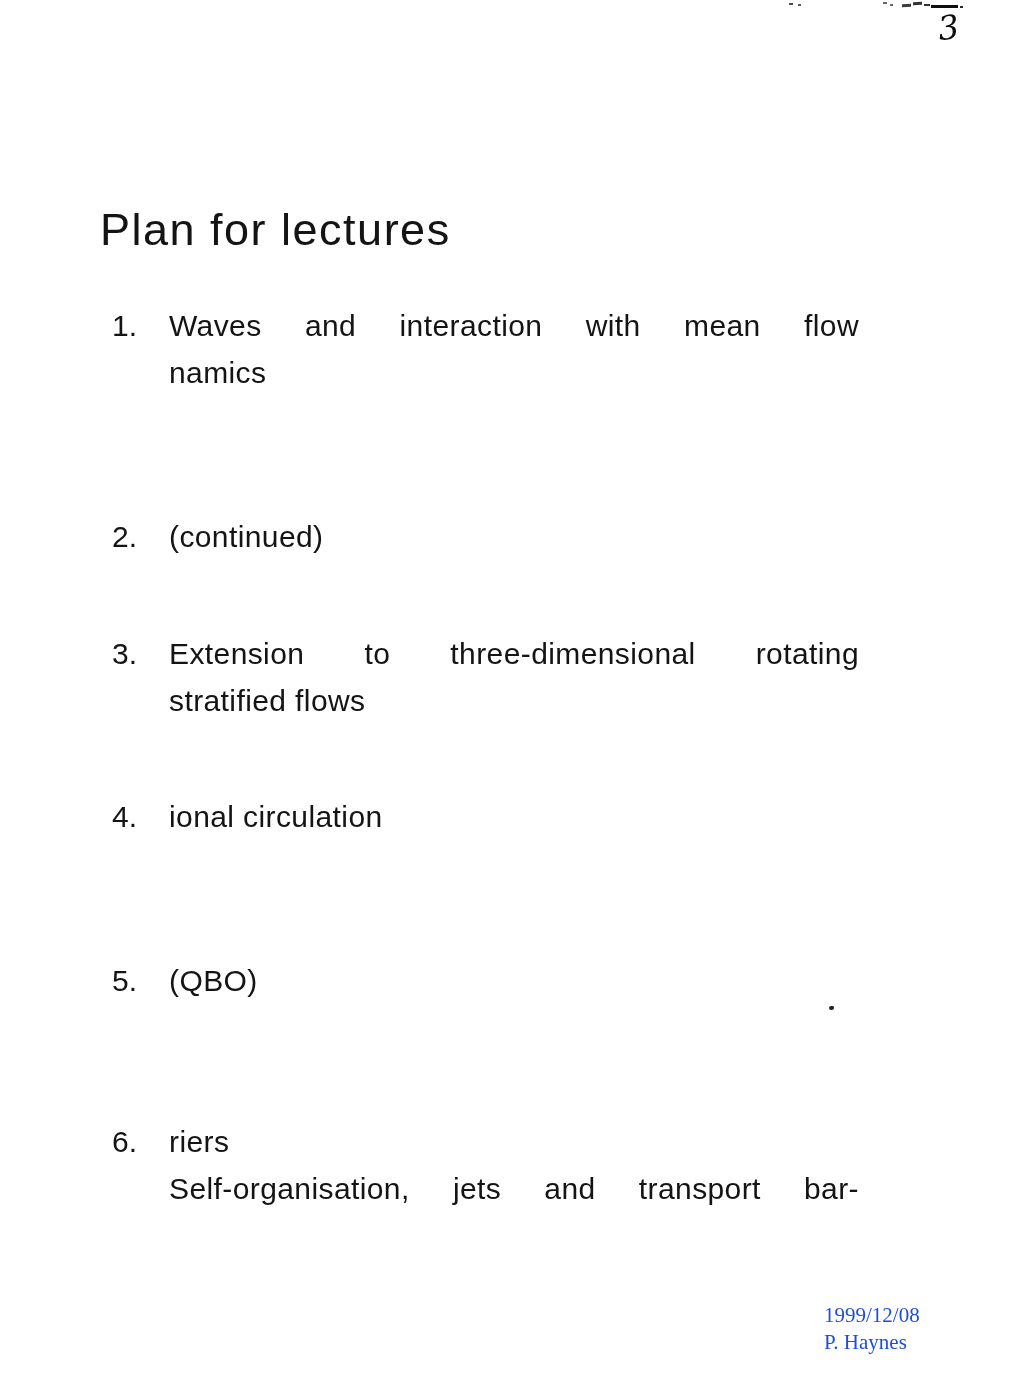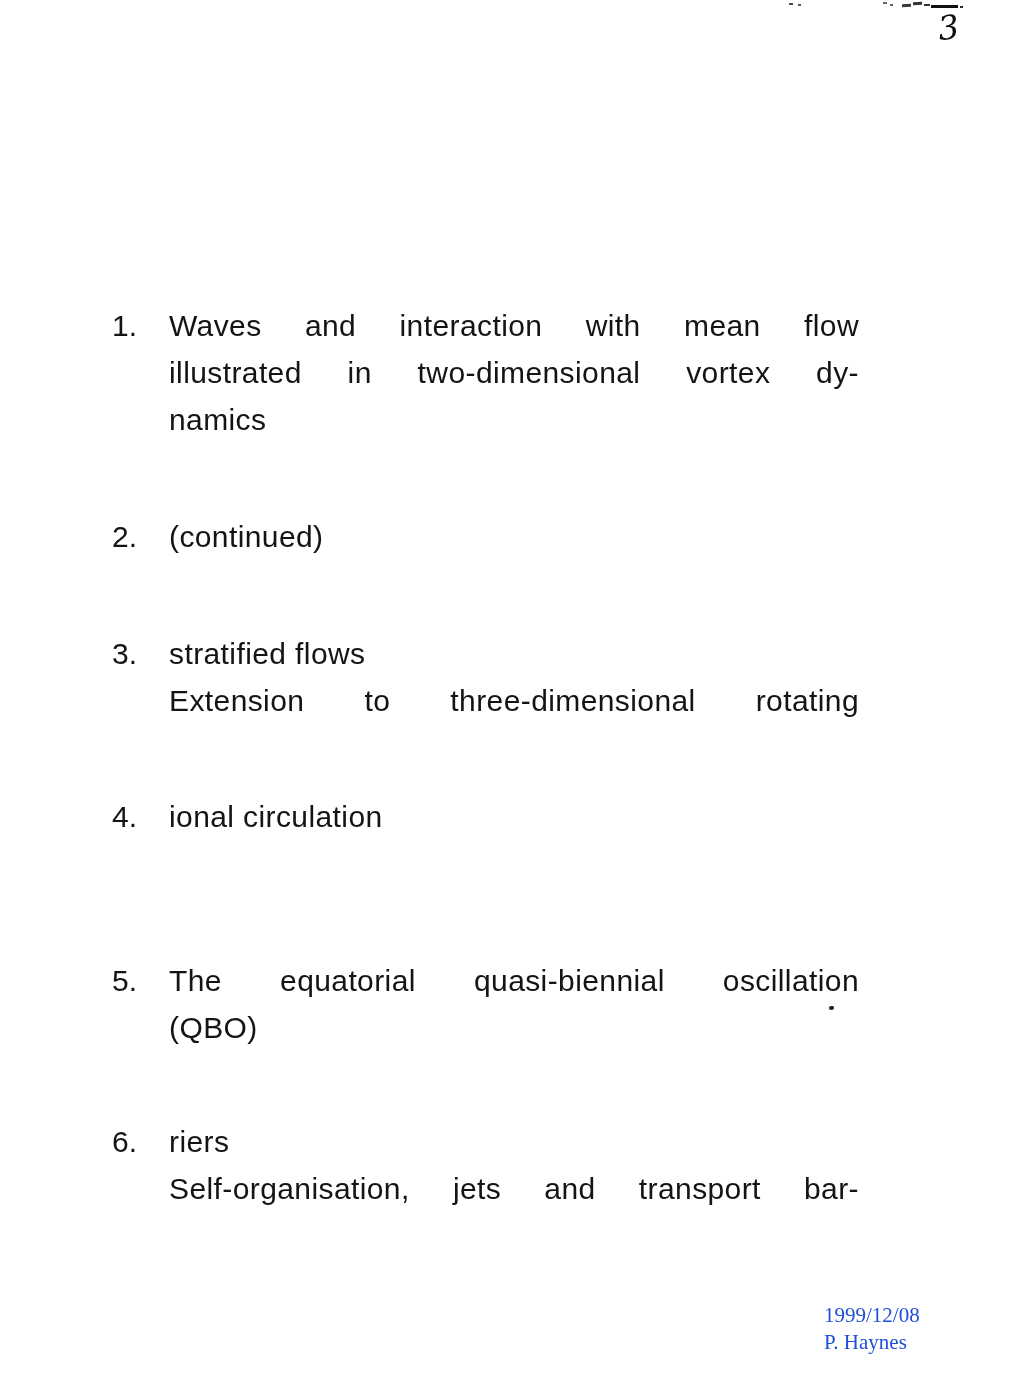--- a/index.html
+++ b/index.html
@@ -92,56 +92,55 @@
   <span class="mark m4"></span>
   <span class="mark m5"></span>
   <span class="mark m6"></span>
   <span class="mark m7"></span>
   <span class="mark m8"></span>
   <span class="mark m9"></span>
   <span class="mark speck"></span>
 
   <div class="pagenum">3</div>
 
+  <h1 class="title">Plan for lectures</h1>
 
   <div class="item item-1">
     <span class="num">1.</span>
     <div class="itembody">
       <div class="line just">Waves and interaction with mean flow</div>
-      <div class="line just">illustrated in two-dimensional vortex dy-</div>
       <div class="line">namics</div>
     </div>
   </div>
 
   <div class="item item-2">
     <span class="num">2.</span>
     <div class="itembody">
       <div class="line">(continued)</div>
     </div>
   </div>
 
   <div class="item item-3">
     <span class="num">3.</span>
     <div class="itembody">
+      <div class="line just">Extension to three-dimensional rotating</div>
       <div class="line">stratified flows</div>
-      <div class="line just">Extension to three-dimensional rotating</div>
     </div>
   </div>
 
   <div class="item item-4">
     <span class="num">4.</span>
     <div class="itembody">
       <div class="line">ional circulation</div>
     </div>
   </div>
 
   <div class="item item-5">
     <span class="num">5.</span>
     <div class="itembody">
-      <div class="line just">The equatorial quasi-biennial oscillation</div>
       <div class="line">(QBO)</div>
     </div>
   </div>
 
   <div class="item item-6">
     <span class="num">6.</span>
     <div class="itembody">
       <div class="line">riers</div>
       <div class="line just">Self-organisation, jets and transport bar-</div>
     </div>

